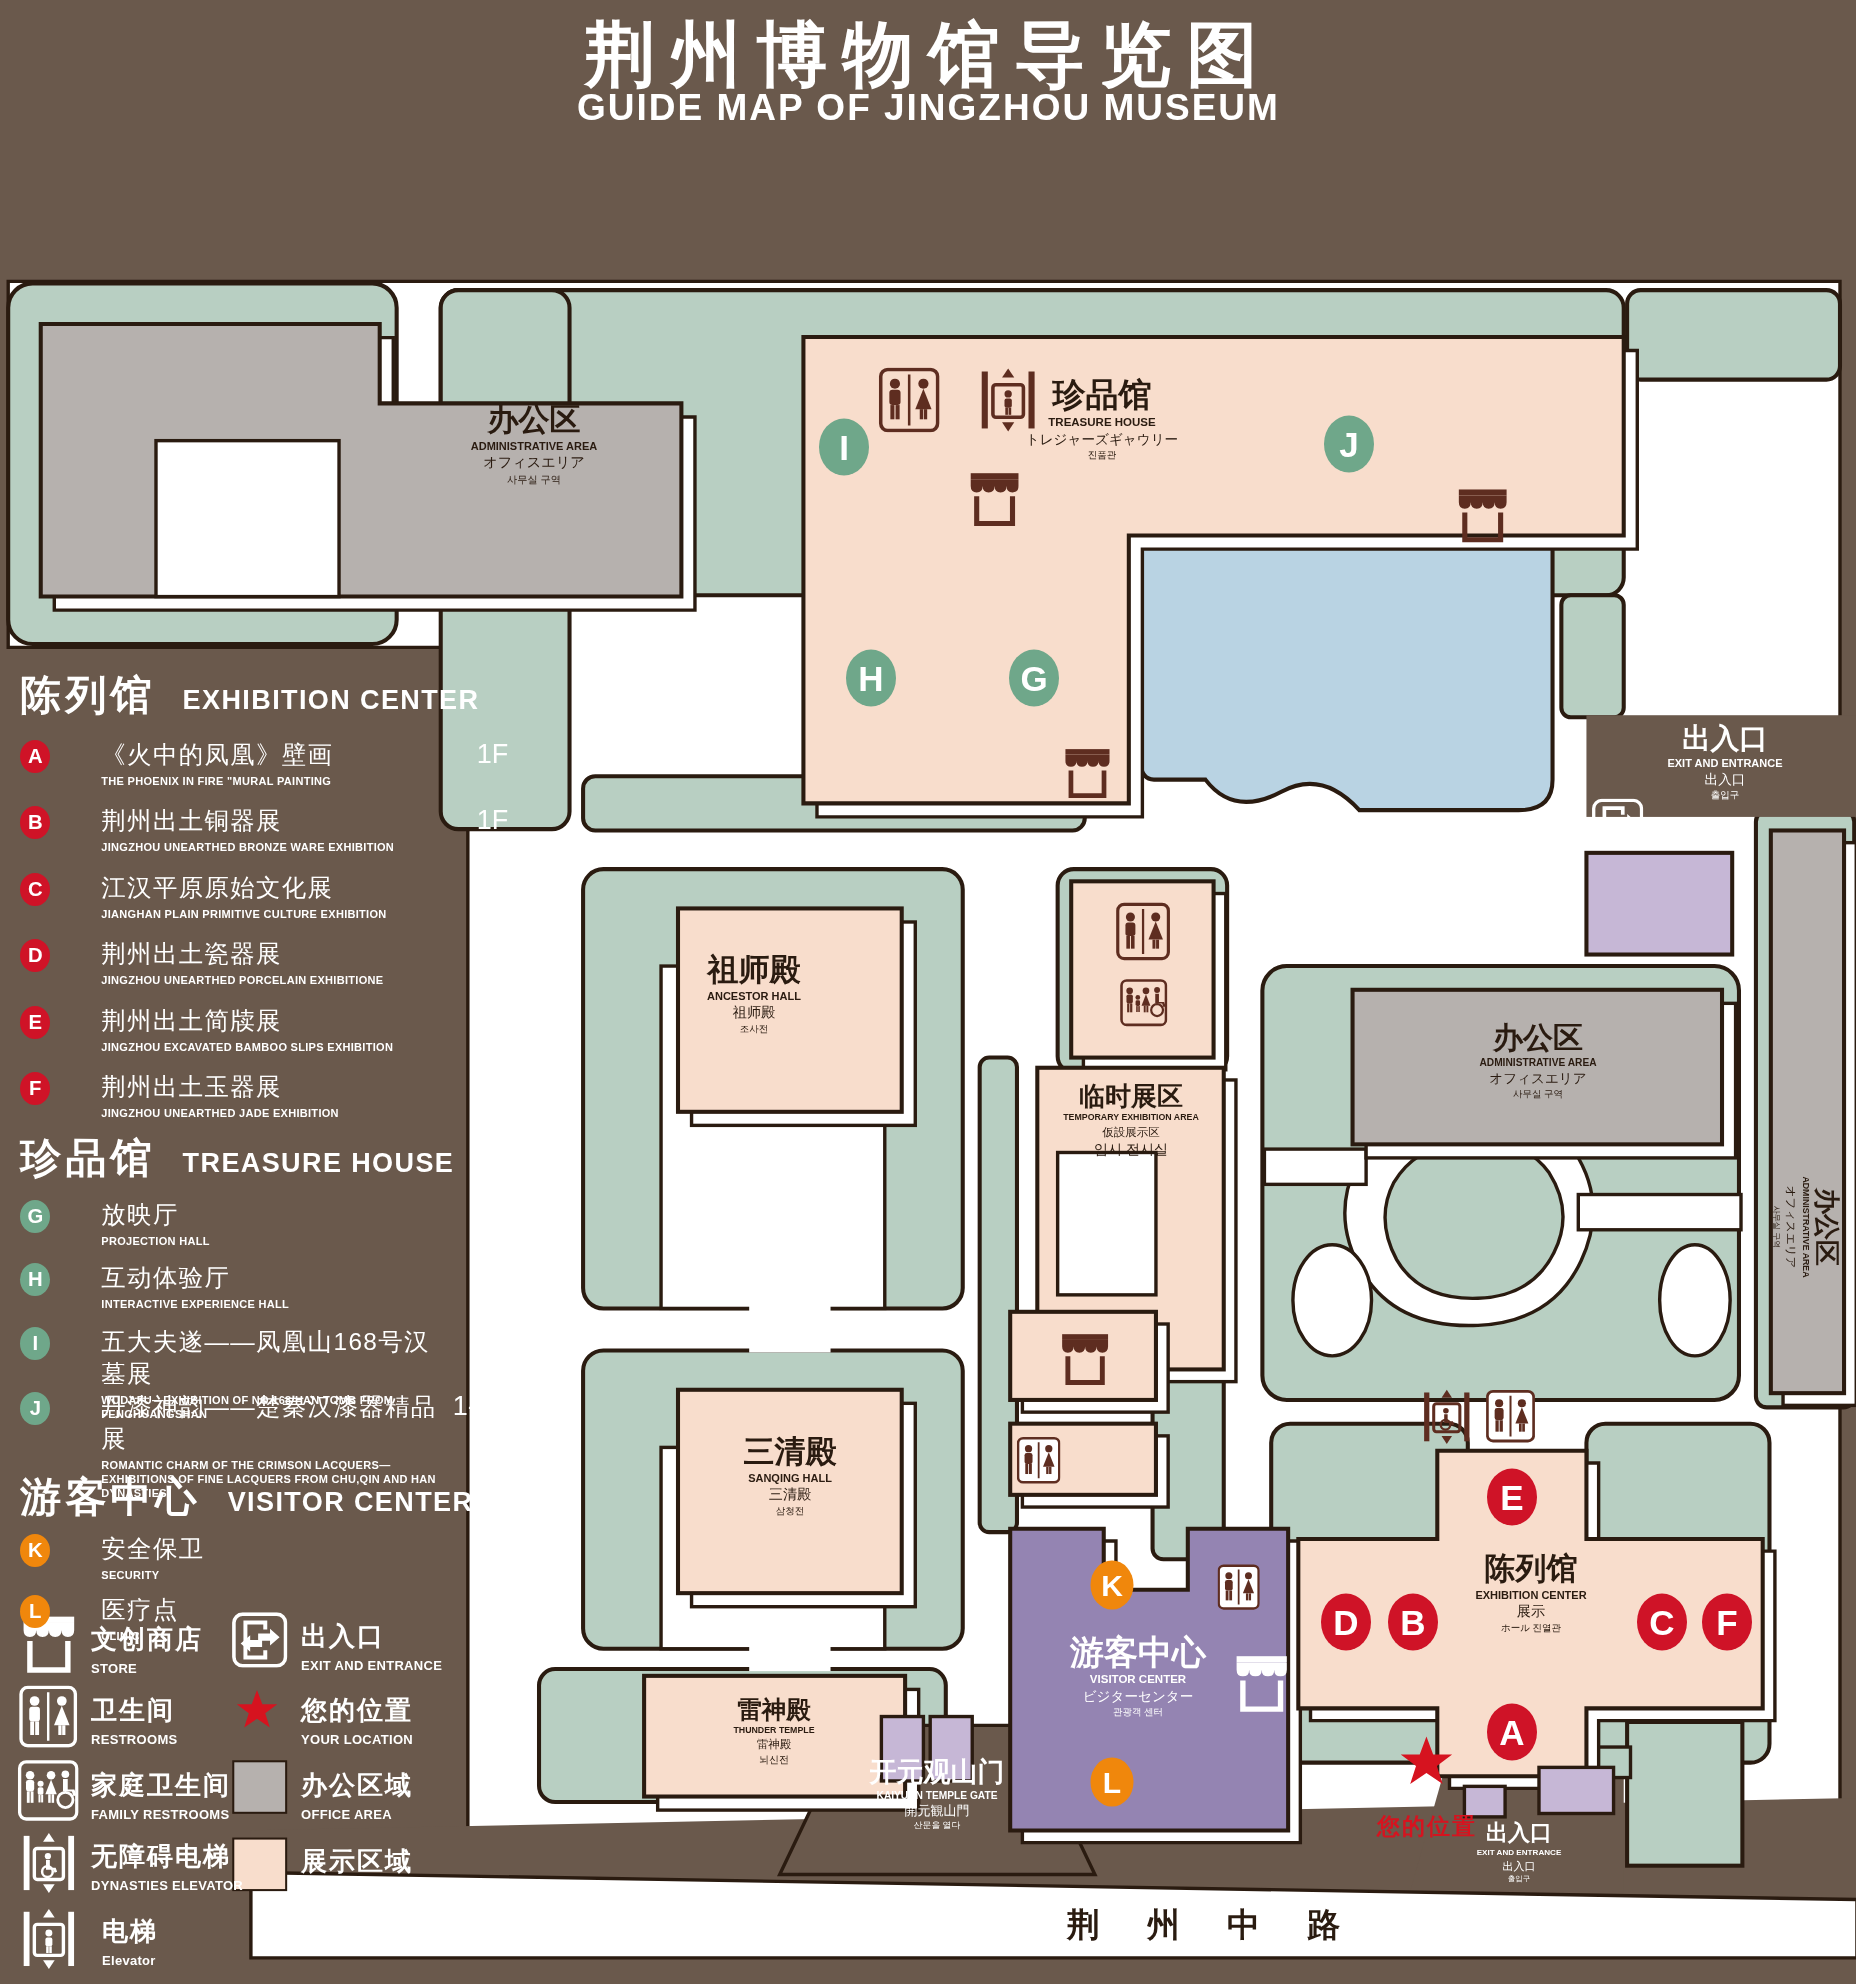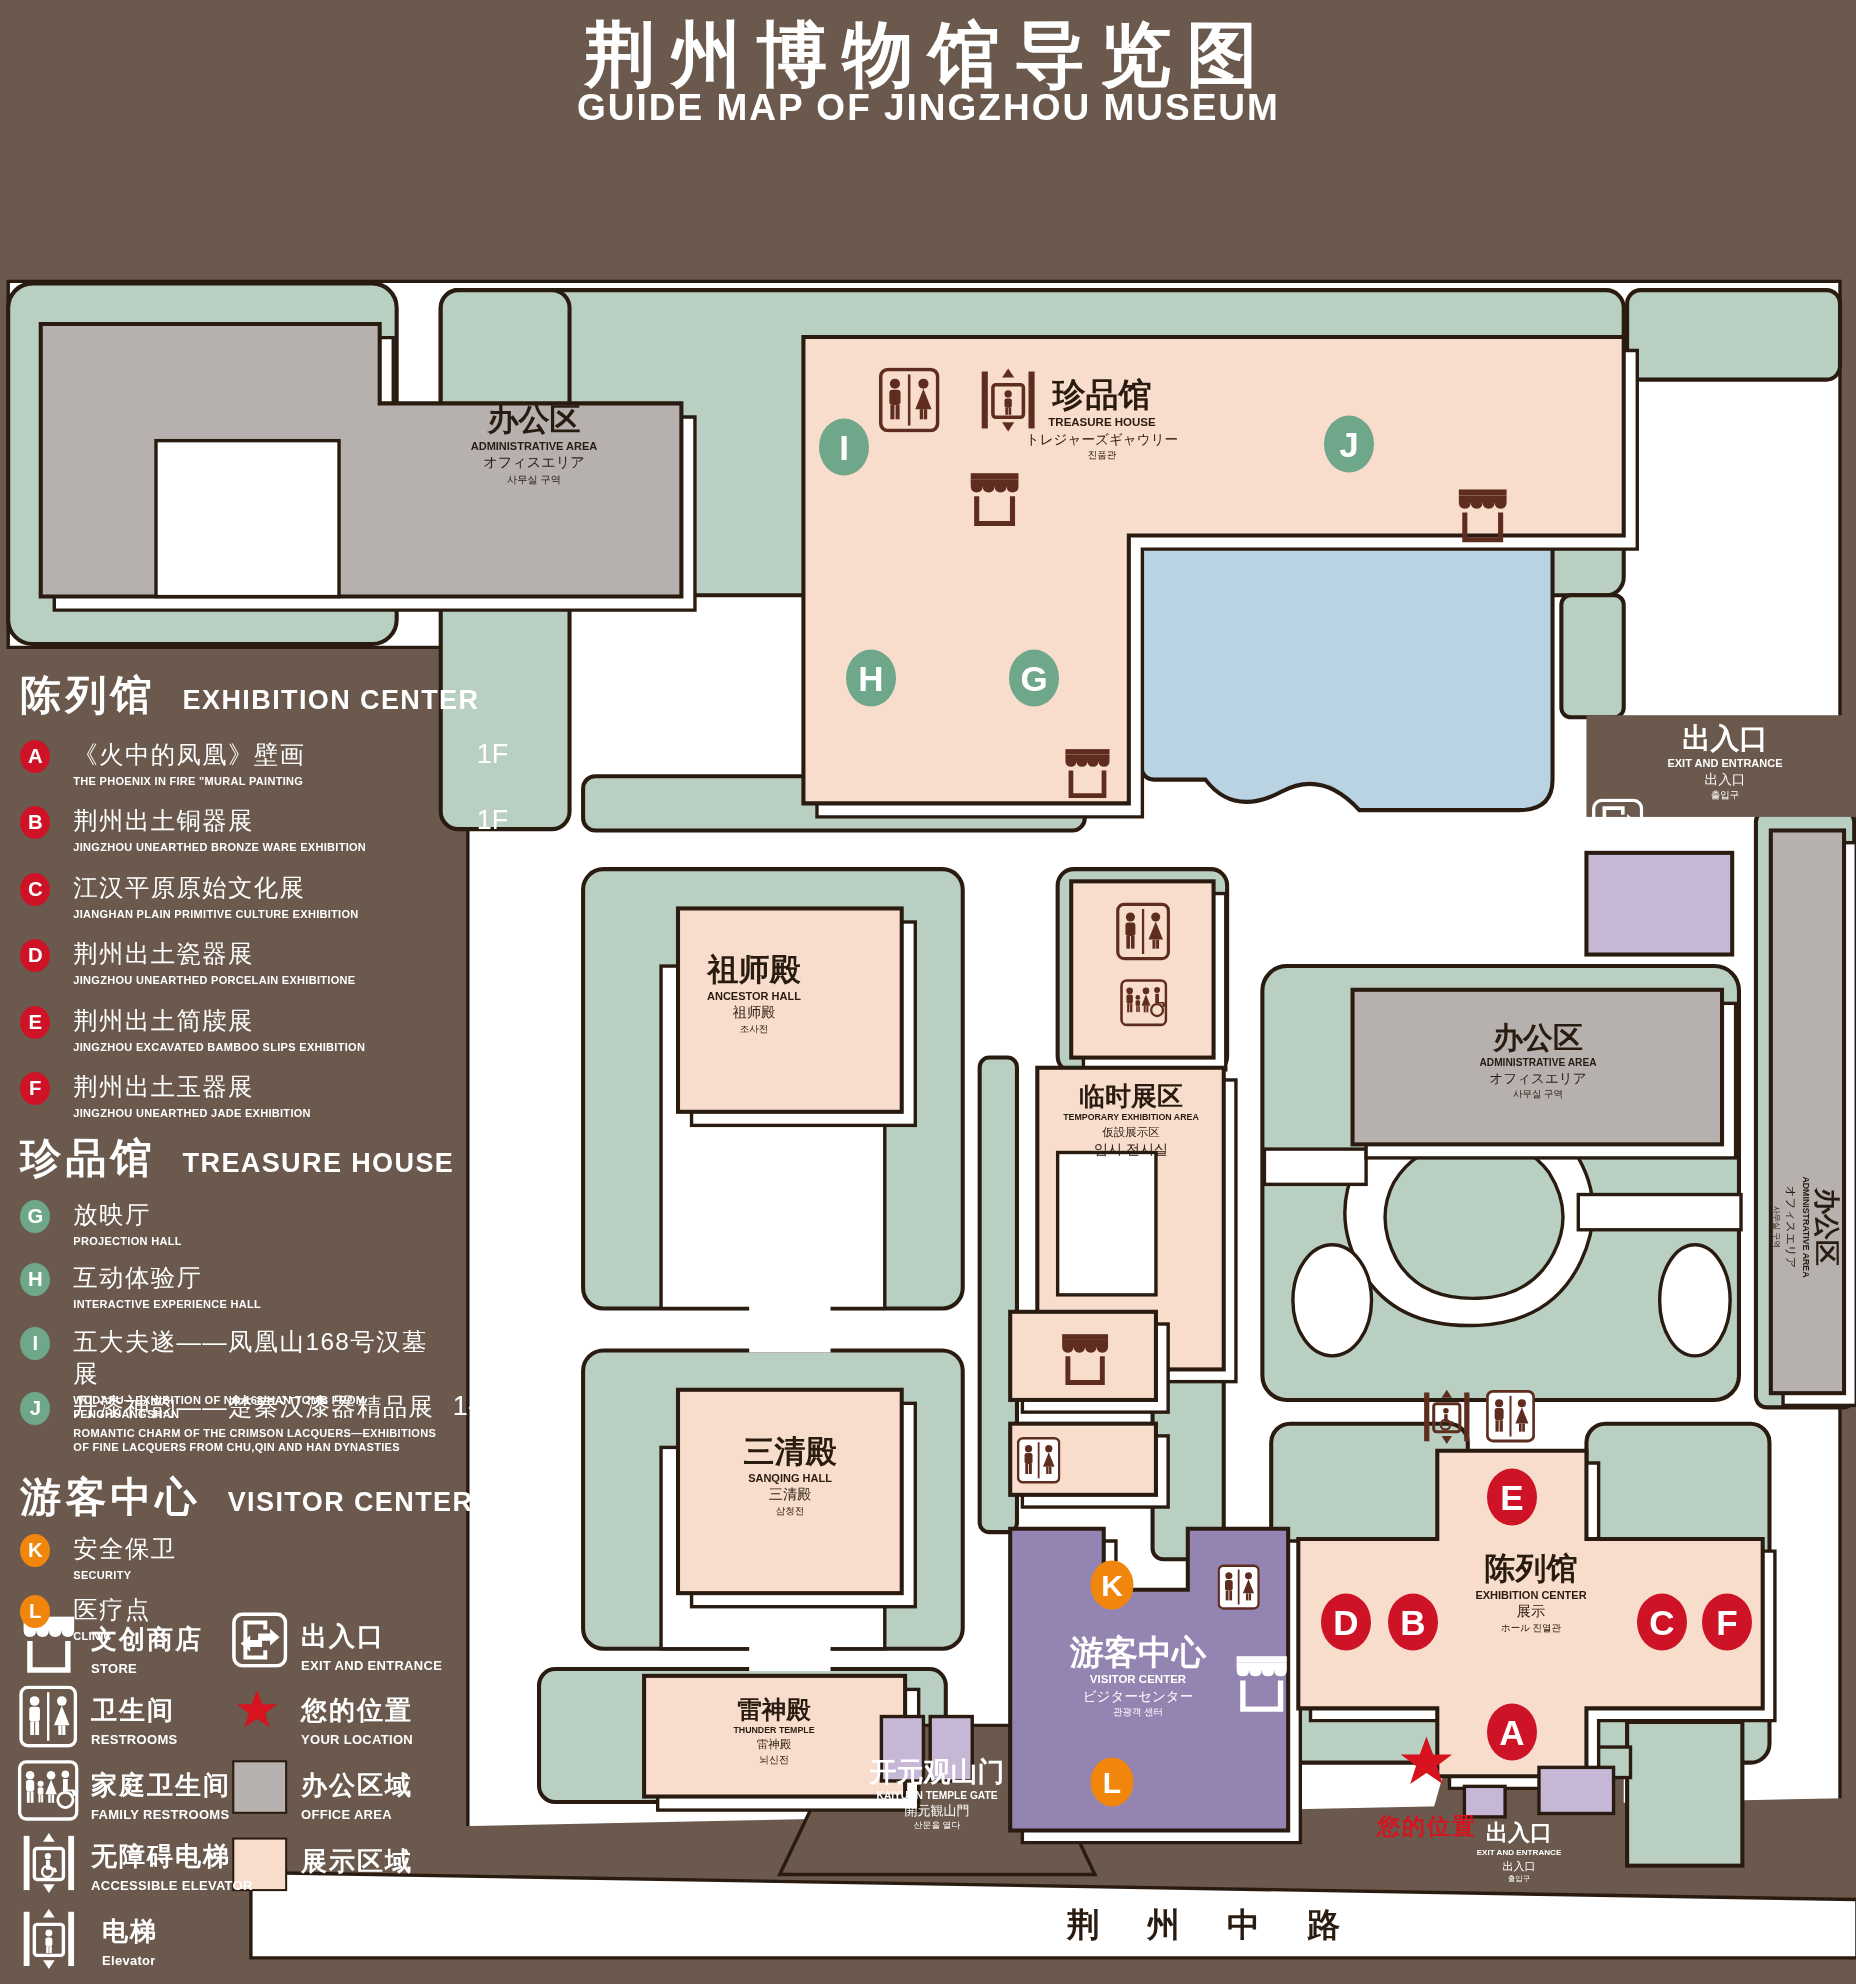--- a/index.html
+++ b/index.html
@@ -26,21 +26,21 @@
   .bred{background:#cf1327;}
   .bgreen{background:#6fa78a;}
   .borange{background:#f0870c;}
   
   .sec{position:absolute;left:20.3px;z-index:6;display:flex;align-items:baseline;gap:27px;color:#fff;}
   .sec .zh{font-size:41px;font-weight:700;letter-spacing:4.1px;}
   .sec .en{font-size:27px;font-weight:700;letter-spacing:1.4px;}
   .li{position:absolute;left:20.3px;width:488px;z-index:6;color:#fff;}
   .li .lb{position:absolute;left:0;top:1.4px;width:30px;height:33px;border-radius:50%;display:flex;
           align-items:center;justify-content:center;font-size:20.3px;font-weight:700;}
-  .li .tx{margin-left:53px;margin-right:61px;}
+  .li .tx{margin-left:81px;margin-right:61px;}
   .li .zh{font-size:24.4px;letter-spacing:1.4px;}
   .li .en{font-size:11px;font-weight:700;letter-spacing:0.3px;margin-top:4.1px;line-height:1.25;}
   .li .fl{position:absolute;right:0;top:0;font-size:27px;}
   .pg{position:absolute;z-index:6;color:#fff;}
   .pg .zh{font-size:26px;font-weight:700;letter-spacing:2px;}
   .pg .en{font-size:13px;font-weight:700;margin-top:4.1px;letter-spacing:0.3px;}
 </style>
 </head>
 <body>
 
@@ -394,21 +394,21 @@
 <div class="pg" style="left:91px;top:1693px">
   <div class="zh">卫生间</div>
       <div class="en">RESTROOMS</div>
     </div>
 <div class="pg" style="left:91px;top:1768px">
   <div class="zh">家庭卫生间</div>
       <div class="en">FAMILY RESTROOMS</div>
     </div>
 <div class="pg" style="left:91px;top:1839px">
   <div class="zh">无障碍电梯</div>
-      <div class="en">ACCESSIBLE ELEVATOR</div>
+      <div class="en">DYNASTIES ELEVATOR</div>
     </div>
 <div class="pg" style="left:102px;top:1914px">
   <div class="zh">电梯</div>
       <div class="en">Elevator</div>
     </div>
 <div class="pg" style="left:301px;top:1619px">
   <div class="zh">出入口</div>
       <div class="en">EXIT AND ENTRANCE</div>
     </div>
 <div class="pg" style="left:301px;top:1693px">

